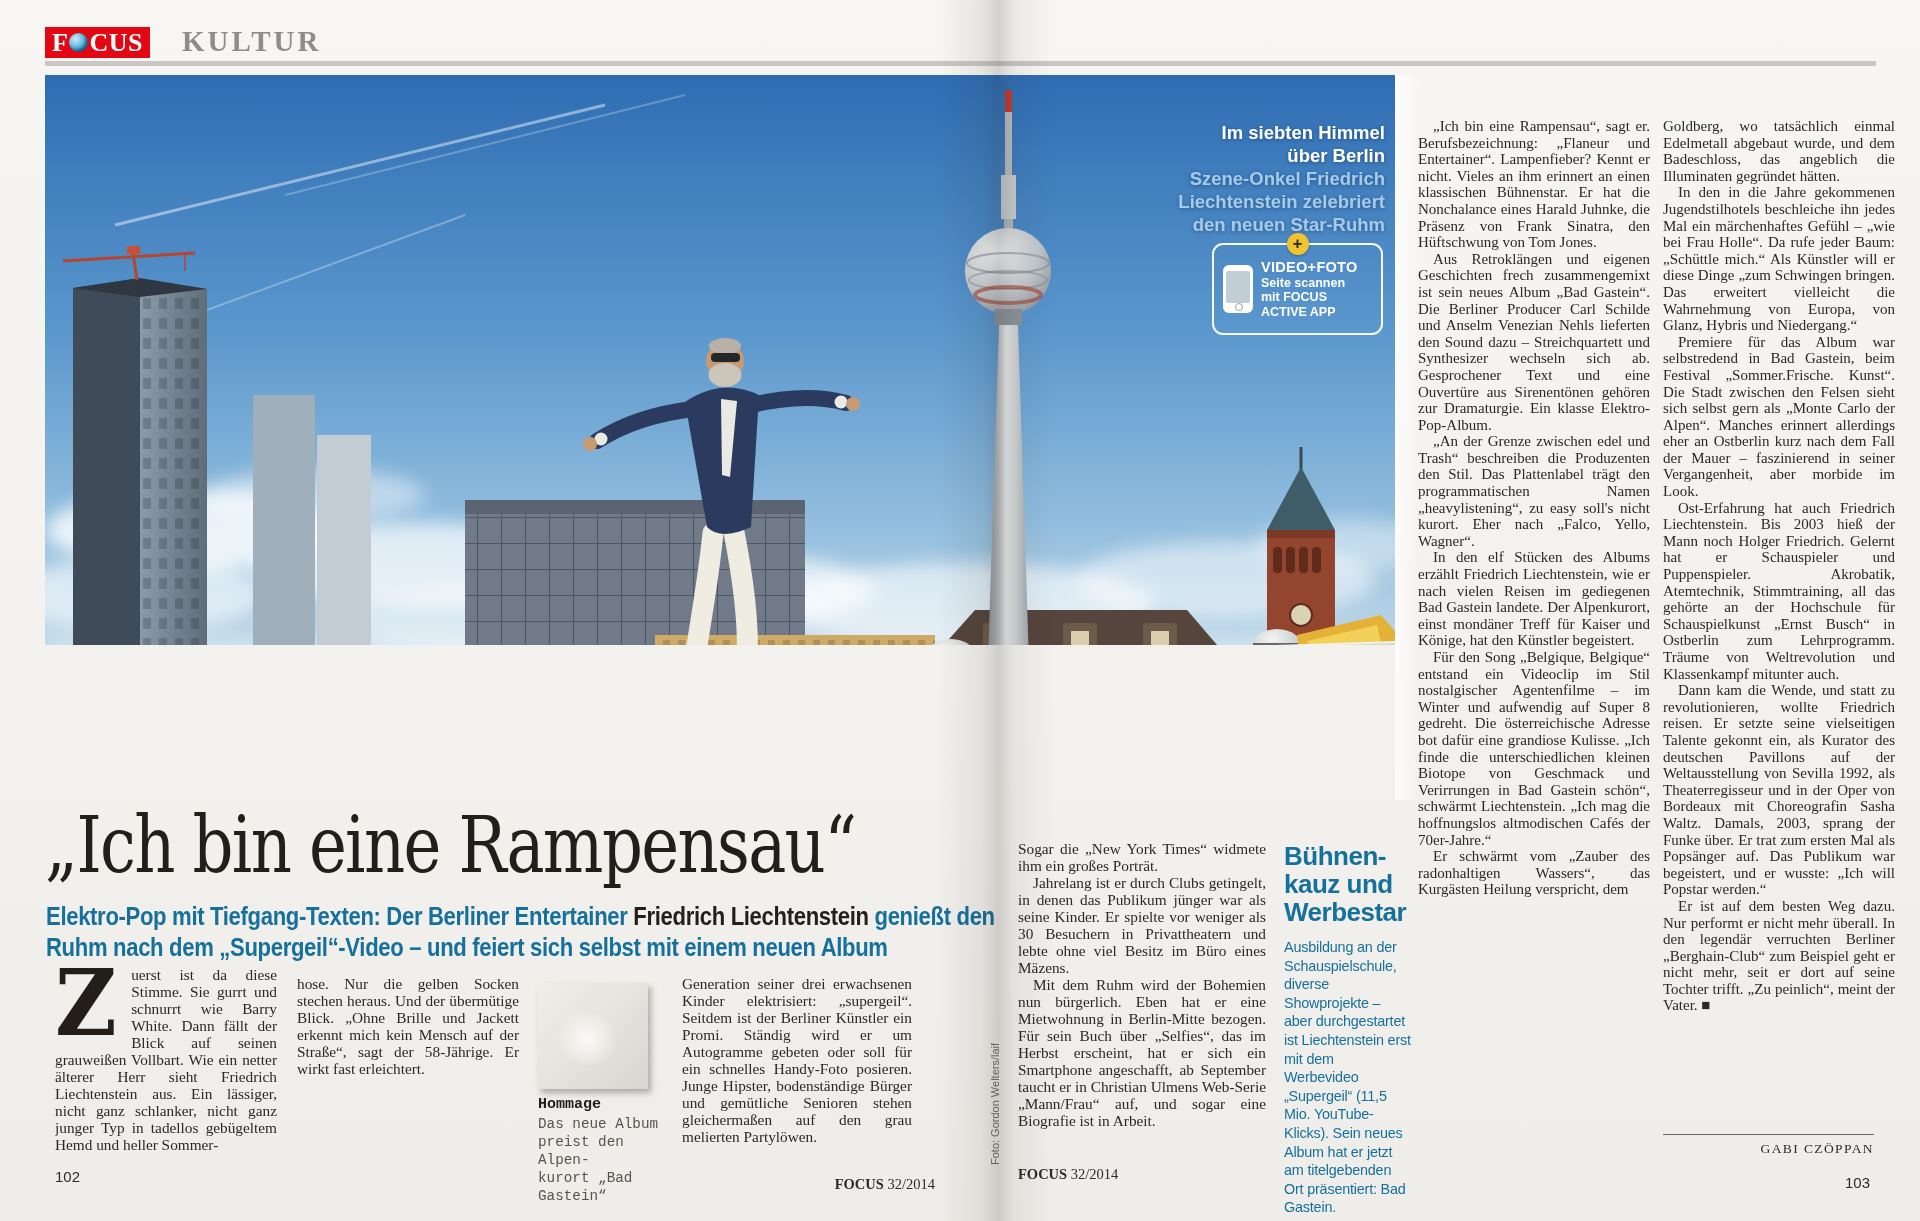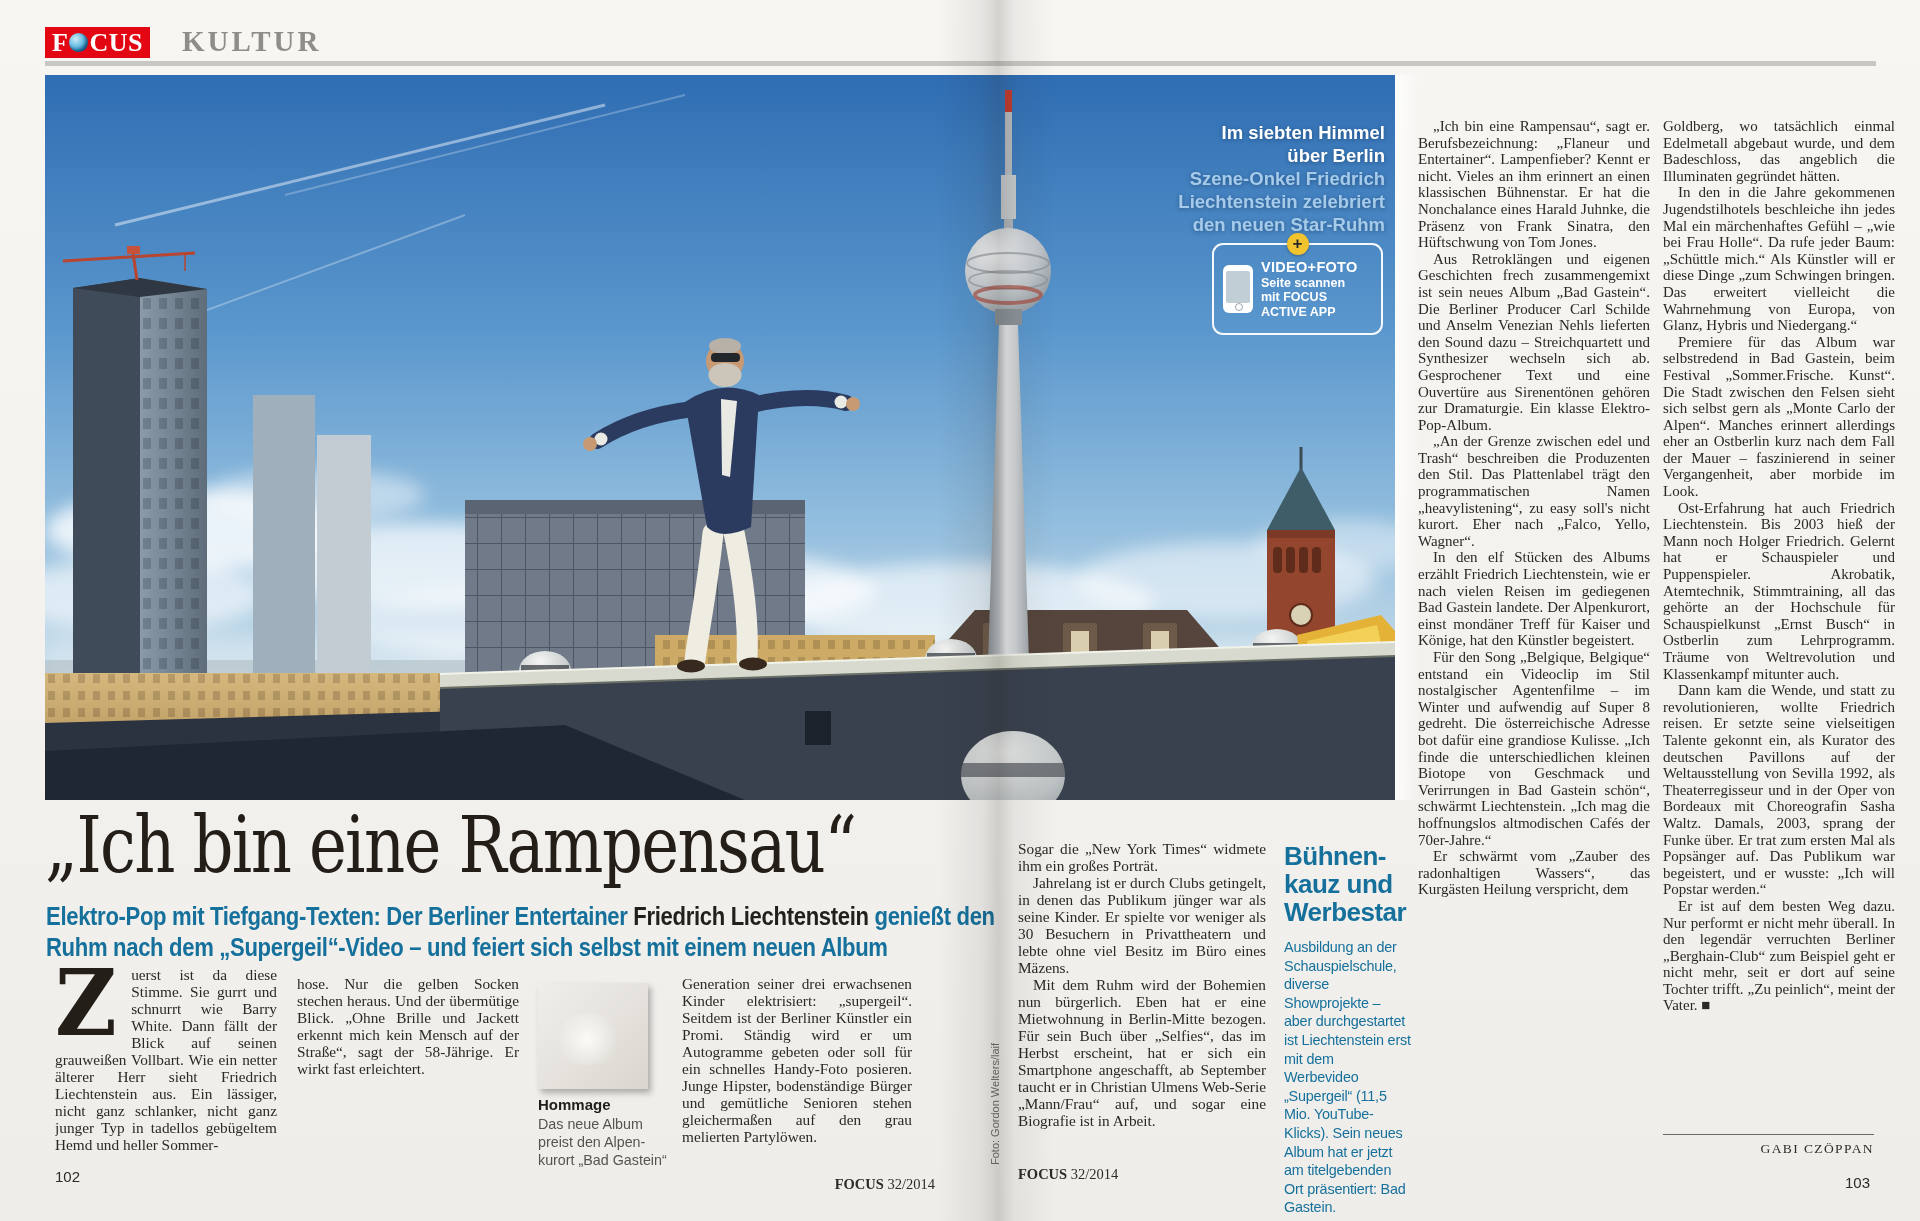--- a/index.html
+++ b/index.html
@@ -10,21 +10,21 @@
   .logo{position:absolute;left:45px;top:27px;height:31px;background:#e30613;color:#fff;
         font-family:"Liberation Serif",serif;font-weight:700;font-size:26px;
         display:flex;align-items:center;padding:0 7px;letter-spacing:.5px;}
   .globe{display:inline-block;width:19px;height:19px;border-radius:50%;margin:0 1px;
         background:radial-gradient(circle at 35% 32%,#cfeaf6 0%,#6fc0e4 40%,#2a85ba 72%,#135179 100%);
         box-shadow:inset -2px -2px 3px rgba(0,40,70,.5);}
   .section-label{position:absolute;left:182px;top:25px;font-family:"Liberation Serif",serif;
         font-weight:700;font-size:29px;letter-spacing:3px;color:#8f8d8a;}
   .header-rule{position:absolute;left:45px;top:61px;width:1831px;height:5px;background:#c9c7c3;}
   
-  #photo{position:absolute;left:45px;top:75px;width:1350px;height:725px;overflow:hidden;}
+  #photo{position:absolute;left:45px;top:75px;width:1350px;height:570px;overflow:hidden;}
   .photo-cap{position:absolute;right:10px;top:46px;width:320px;text-align:right;
         font-family:"Liberation Sans",sans-serif;font-weight:700;font-size:18.5px;line-height:23px;
         color:#fff;text-shadow:0 1px 4px rgba(10,40,70,.45);}
   .photo-cap .sub{color:#a6cbea;}
   .scanbox{position:absolute;right:12px;top:168px;width:152px;height:76px;
         border:2.5px solid rgba(255,255,255,.95);border-radius:11px;
         display:flex;align-items:center;gap:8px;padding:6px 6px 6px 9px;
         color:#fff;font-family:"Liberation Sans",sans-serif;}
   .scan-plus{position:absolute;top:-12px;left:50%;margin-left:-11px;width:22px;height:22px;
         border-radius:50%;background:#f0c32f;color:#2b2b2b;font-weight:700;font-size:17px;
@@ -50,21 +50,21 @@
   .serifcol p.ind{text-indent:15px;}
   .rcol{font-size:15px;line-height:16.6px;}
   .dropcap{float:left;font-family:"DejaVu Serif",serif;font-weight:700;font-size:92px;line-height:68px;
         color:#241e19;margin:3px 9px 0 0;transform:scaleX(.92);transform-origin:0 0;}
   
   .album{position:absolute;left:538px;top:983px;width:110px;height:106px;
         background:linear-gradient(135deg,#f0eee9 0%,#e6e3de 50%,#d9d6d0 100%);
         box-shadow:3px 4px 6px rgba(0,0,0,.28);}
   .album:after{content:"";position:absolute;left:14px;top:30px;width:70px;height:52px;border-radius:50%;
         background:radial-gradient(circle,#fbfaf7 0%,rgba(251,250,247,0) 70%);}
-  .homcap{position:absolute;left:538px;top:1096px;width:140px;font-family:Liberation Sans, sans-serif;}
+  .homcap{position:absolute;left:538px;top:1096px;width:140px;font-family:Liberation Mono, monospace;}
   .homcap .t{font-weight:700;font-size:15px;color:#211e1b;margin-bottom:2px;}
   .homcap .l{font-size:14.3px;line-height:18px;color:#57534f;}
   
   .infobox{position:absolute;left:1284px;top:842px;width:128px;font-family:"Liberation Sans",sans-serif;color:#15709c;}
   .infobox .title{font-weight:700;font-size:26px;line-height:28px;letter-spacing:-.5px;margin-bottom:12px;}
   .infobox .body{font-size:14.4px;line-height:18.6px;letter-spacing:-.2px;}
   
   .pagenum{position:absolute;font-family:"Liberation Sans",sans-serif;font-size:15px;color:#2e2b28;}
   .issue{position:absolute;font-family:"Liberation Serif",serif;font-size:14.5px;color:#2e2b28;}
   .issue b{font-weight:700;}

